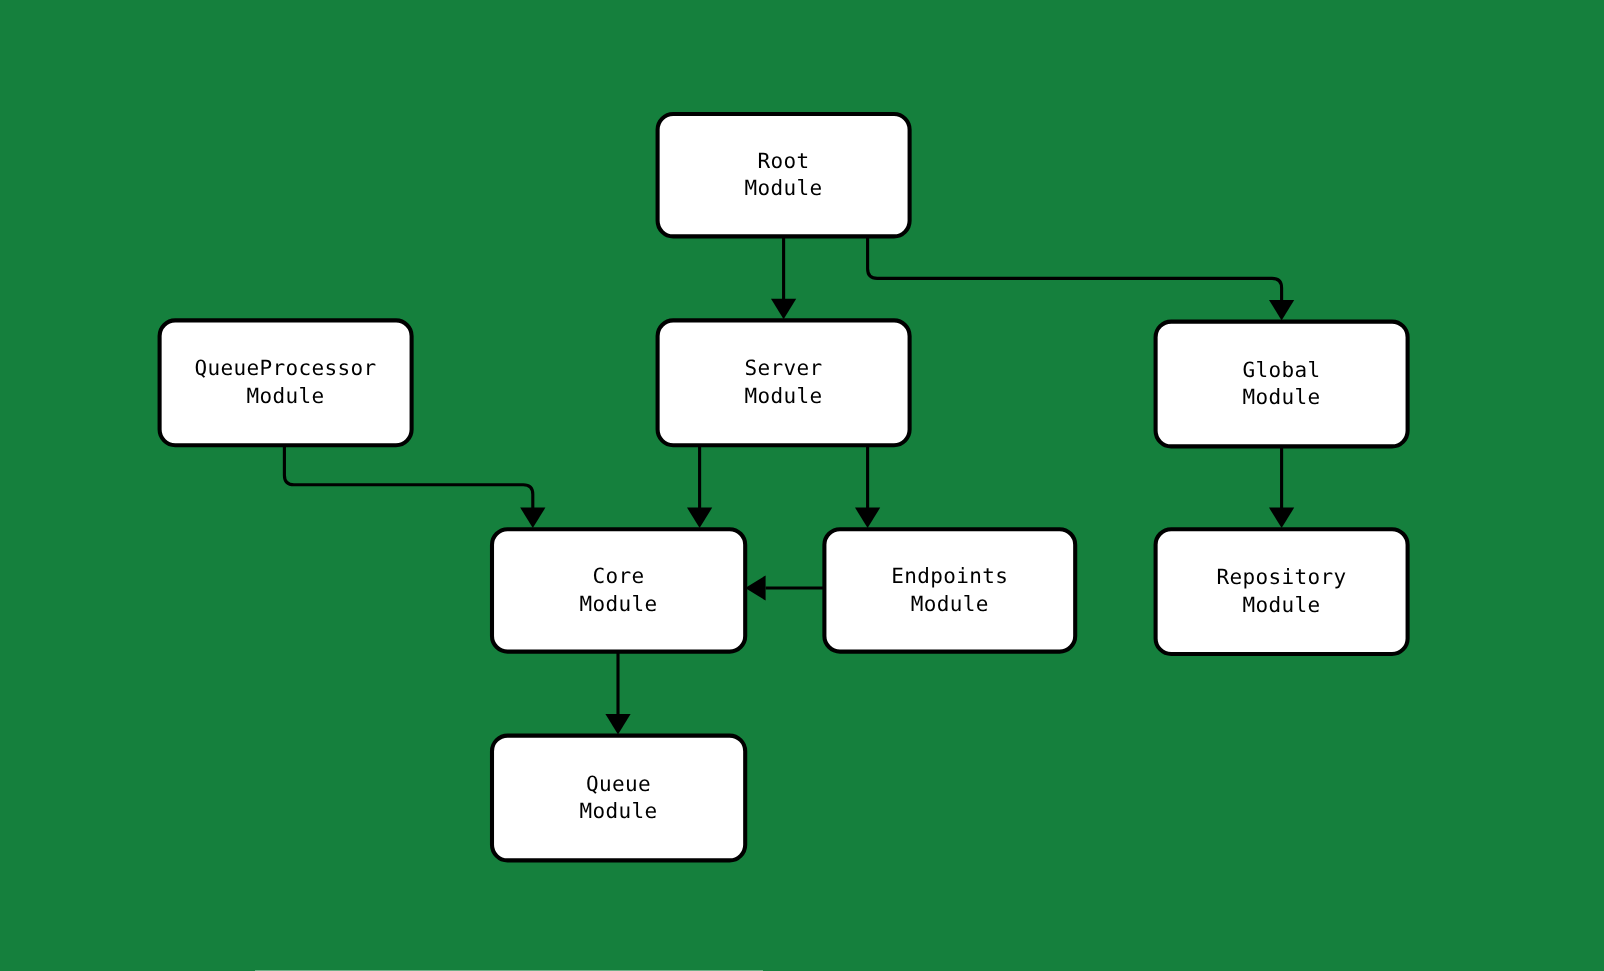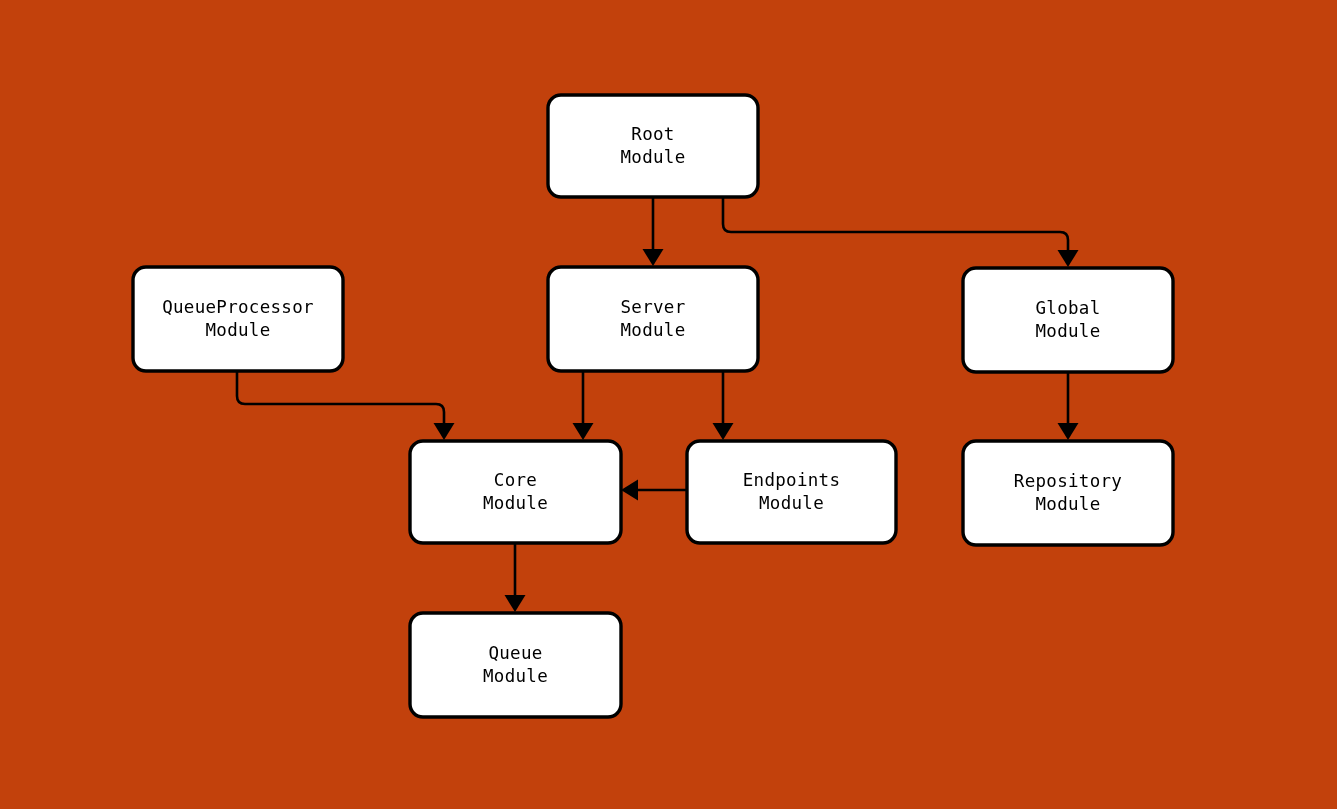--- a/index.html
+++ b/index.html
@@ -11,21 +11,21 @@
   body {
     width: 1337px;
     height: 809px;
     font-family: "DejaVu Sans Mono", "Liberation Mono", monospace;
     overflow: hidden;
   }
   #diagram-root {
     position: relative;
     width: 1337px;
     height: 809px;
-    background: #c2410c;
+    background: #15803d;
   }
   svg#diagram-canvas {
     display: block;
     width: 1337px;
     height: 809px;
   }
   .node-box {
     fill: #ffffff;
     stroke: #000000;
     stroke-width: 3.4;

